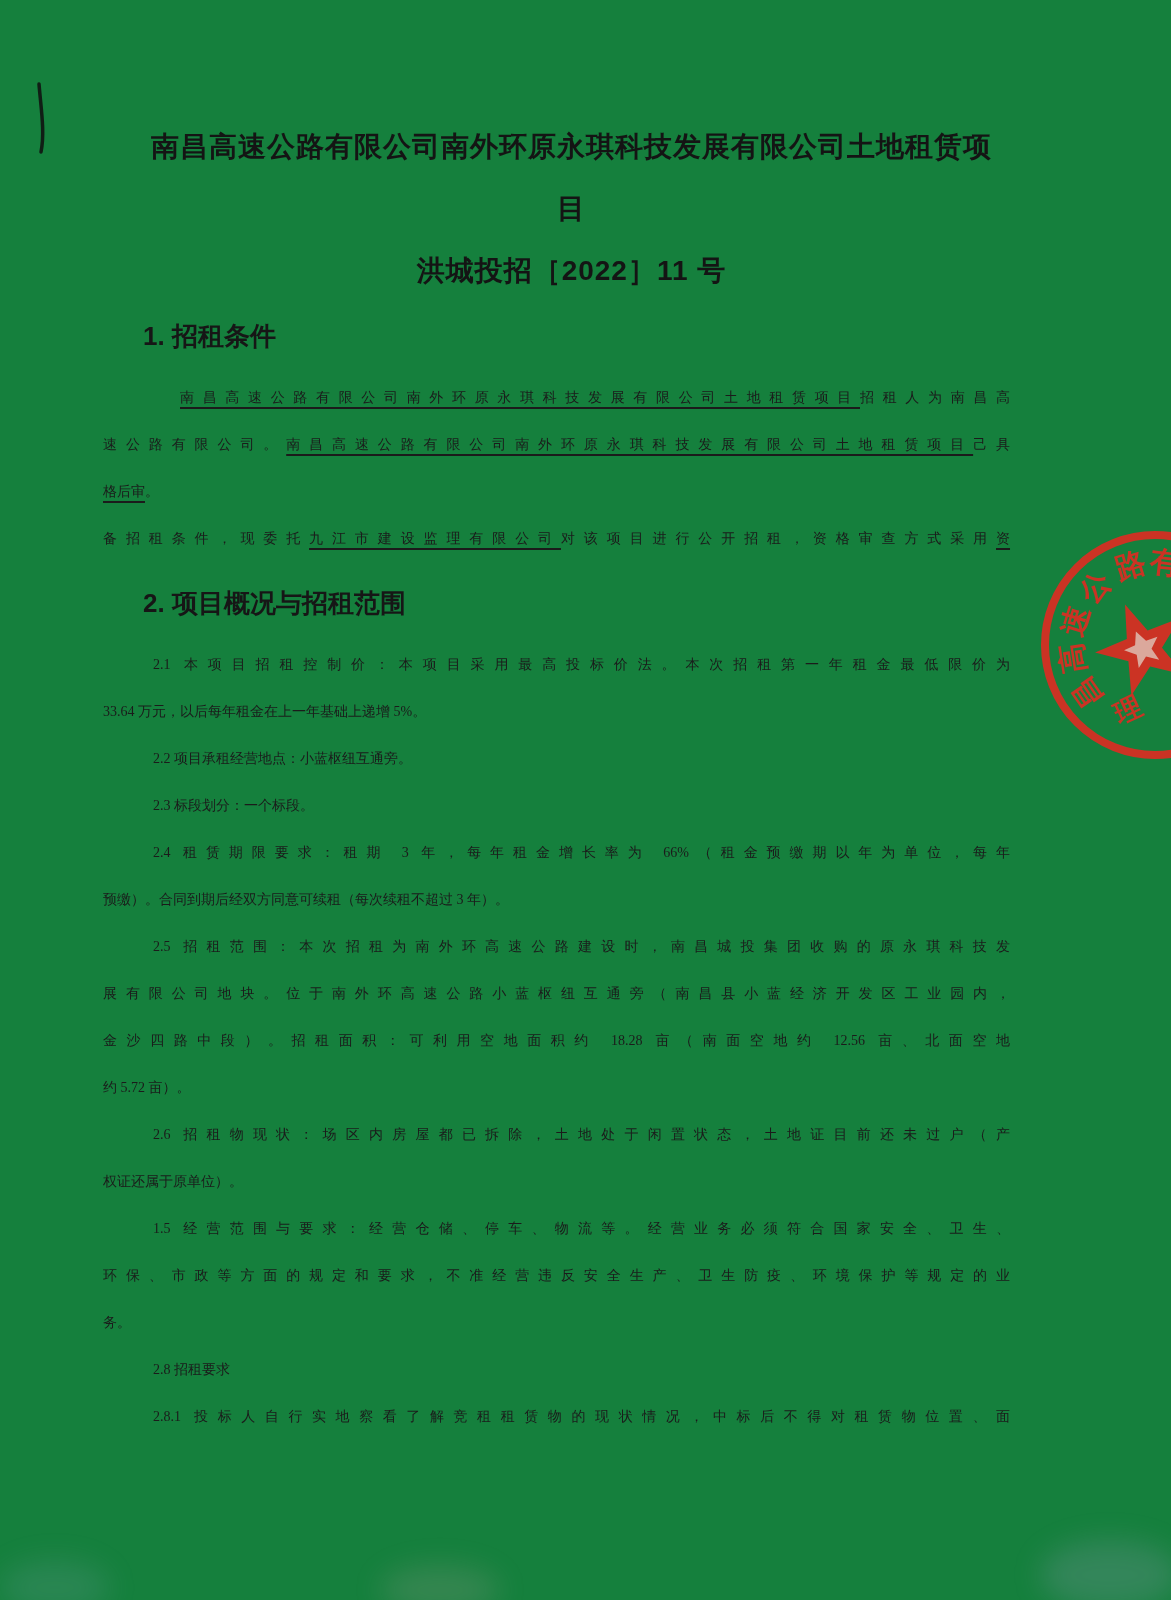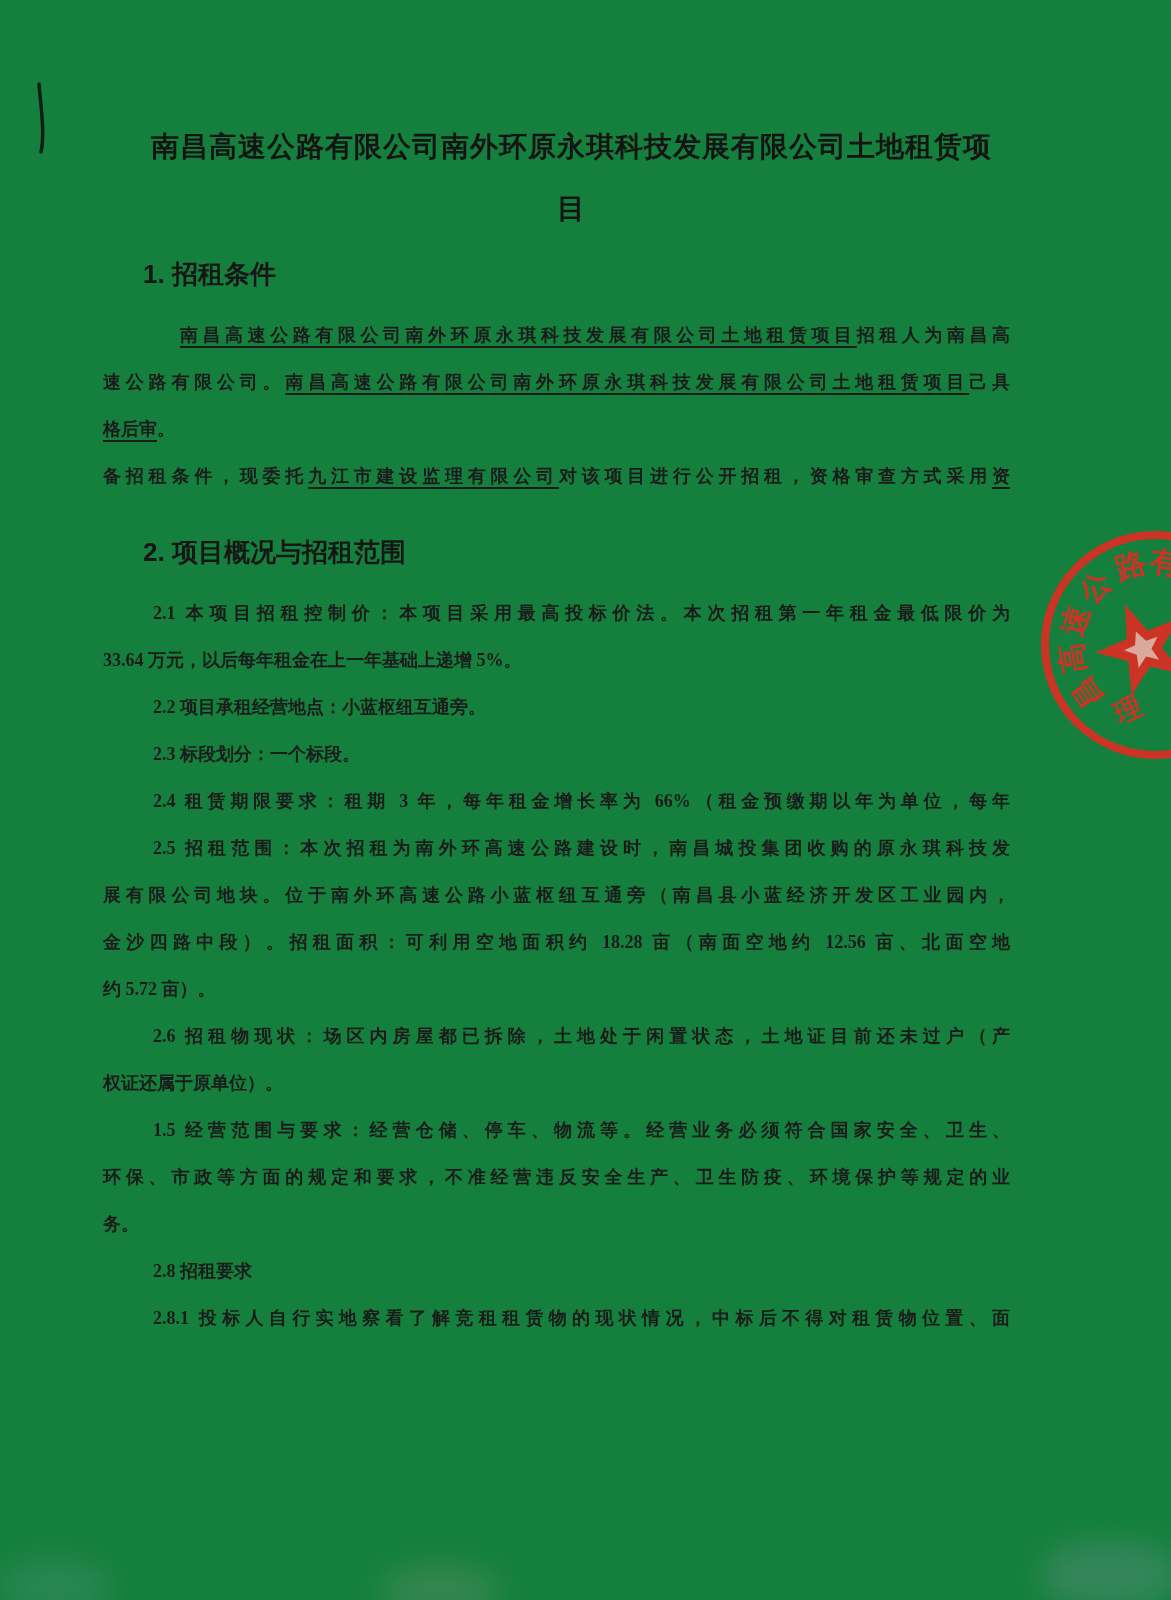--- a/index.html
+++ b/index.html
@@ -28,23 +28,23 @@
     font-weight:bold; font-size:28px; color:#141414;
   }
   .t-line { line-height:62px; letter-spacing:1px; }
 
   .h {
     font-family:"Liberation Sans","DejaVu Sans",sans-serif;
     font-weight:bold; font-size:26px; line-height:36px;
     color:#161616;
   }
   .h.h1 { margin:16px 0 20px 40px; }
-  .h.h2 { margin:34px 0 20px 40px; }
+  .h.h2 { margin:23px 0 20px 40px; }
 
-  .ln { font-size:18px; line-height:47px; font-weight:700; }
+  .ln { font-size:14px; line-height:47px; font-weight:400; }
   .jf { text-align:justify; text-align-last:justify; }
   .ind { padding-left:50px; }
   .ind-lg { padding-left:77px; }
   .u { text-decoration:underline; text-underline-offset:5px; text-decoration-thickness:1.5px; }
 
   .stamp { position:absolute; left:1035px; top:500px; }
   .stamp text {
     font-family:"Liberation Sans","DejaVu Sans",sans-serif;
     font-weight:bold; fill:#df2b22;
   }
@@ -58,39 +58,41 @@
 
   <svg class="pen-mark" width="40" height="100" viewBox="0 0 40 100">
     <path d="M15,10 C17,35 21,58 17,78" stroke="#101010" stroke-width="3.5" fill="none" stroke-linecap="round" opacity="0.88"></path>
   </svg>
 
   <div class="doc">
 
     <div class="title-block">
       <div class="t-line">南昌高速公路有限公司南外环原永琪科技发展有限公司土地租赁项</div>
       <div class="t-line">目</div>
+      <div class="t-line">洪城投招［2022］11 号</div>
     </div>
 
     <div class="h h1">1. 招租条件</div>
 
     <div class="ln jf ind-lg"><span class="u">南昌高速公路有限公司南外环原永琪科技发展有限公司土地租赁项目</span><span>招租人为南昌高</span></div>
     <div class="ln jf"><span>速公路有限公司。</span><span class="u">南昌高速公路有限公司南外环原永琪科技发展有限公司土地租赁项目</span><span>己具</span></div>
     <div class="ln"><span class="u">格后审</span><span>。</span></div>
     <div class="ln jf"><span>备招租条件，现委托</span><span class="u">九江市建设监理有限公司</span><span>对该项目进行公开招租，资格审查方式采用</span><span class="u">资</span></div>
 
     <div class="h h2">2. 项目概况与招租范围</div>
 
     <div class="ln jf ind">2.1 本项目招租控制价：本项目采用最高投标价法。本次招租第一年租金最低限价为</div>
     <div class="ln">33.64 万元，以后每年租金在上一年基础上递增 5%。</div>
 
     <div class="ln ind">2.2 项目承租经营地点：小蓝枢纽互通旁。</div>
 
     <div class="ln ind">2.3 标段划分：一个标段。</div>
 
     <div class="ln jf ind">2.4 租赁期限要求：租期 3 年，每年租金增长率为 66%（租金预缴期以年为单位，每年</div>
+    <div class="ln">预缴）。合同到期后经双方同意可续租（每次续租不超过 3 年）。</div>
 
     <div class="ln jf ind">2.5 招租范围：本次招租为南外环高速公路建设时，南昌城投集团收购的原永琪科技发</div>
     <div class="ln jf">展有限公司地块。位于南外环高速公路小蓝枢纽互通旁（南昌县小蓝经济开发区工业园内，</div>
     <div class="ln jf">金沙四路中段）。招租面积：可利用空地面积约 18.28 亩（南面空地约 12.56 亩、北面空地</div>
     <div class="ln">约 5.72 亩）。</div>
 
     <div class="ln jf ind">2.6 招租物现状：场区内房屋都已拆除，土地处于闲置状态，土地证目前还未过户（产</div>
     <div class="ln">权证还属于原单位）。</div>
 
     <div class="ln jf ind">1.5 经营范围与要求：经营仓储、停车、物流等。经营业务必须符合国家安全、卫生、</div>

